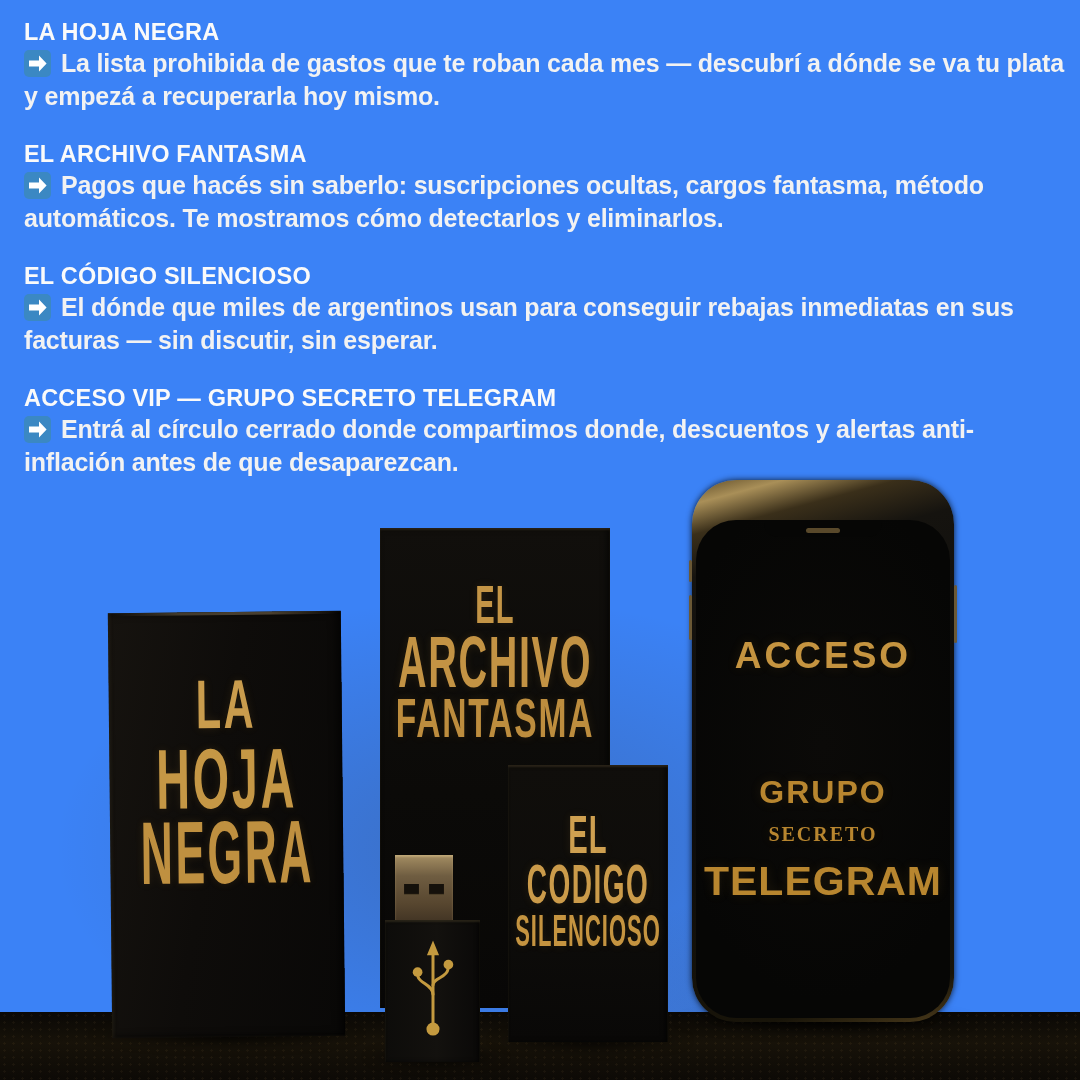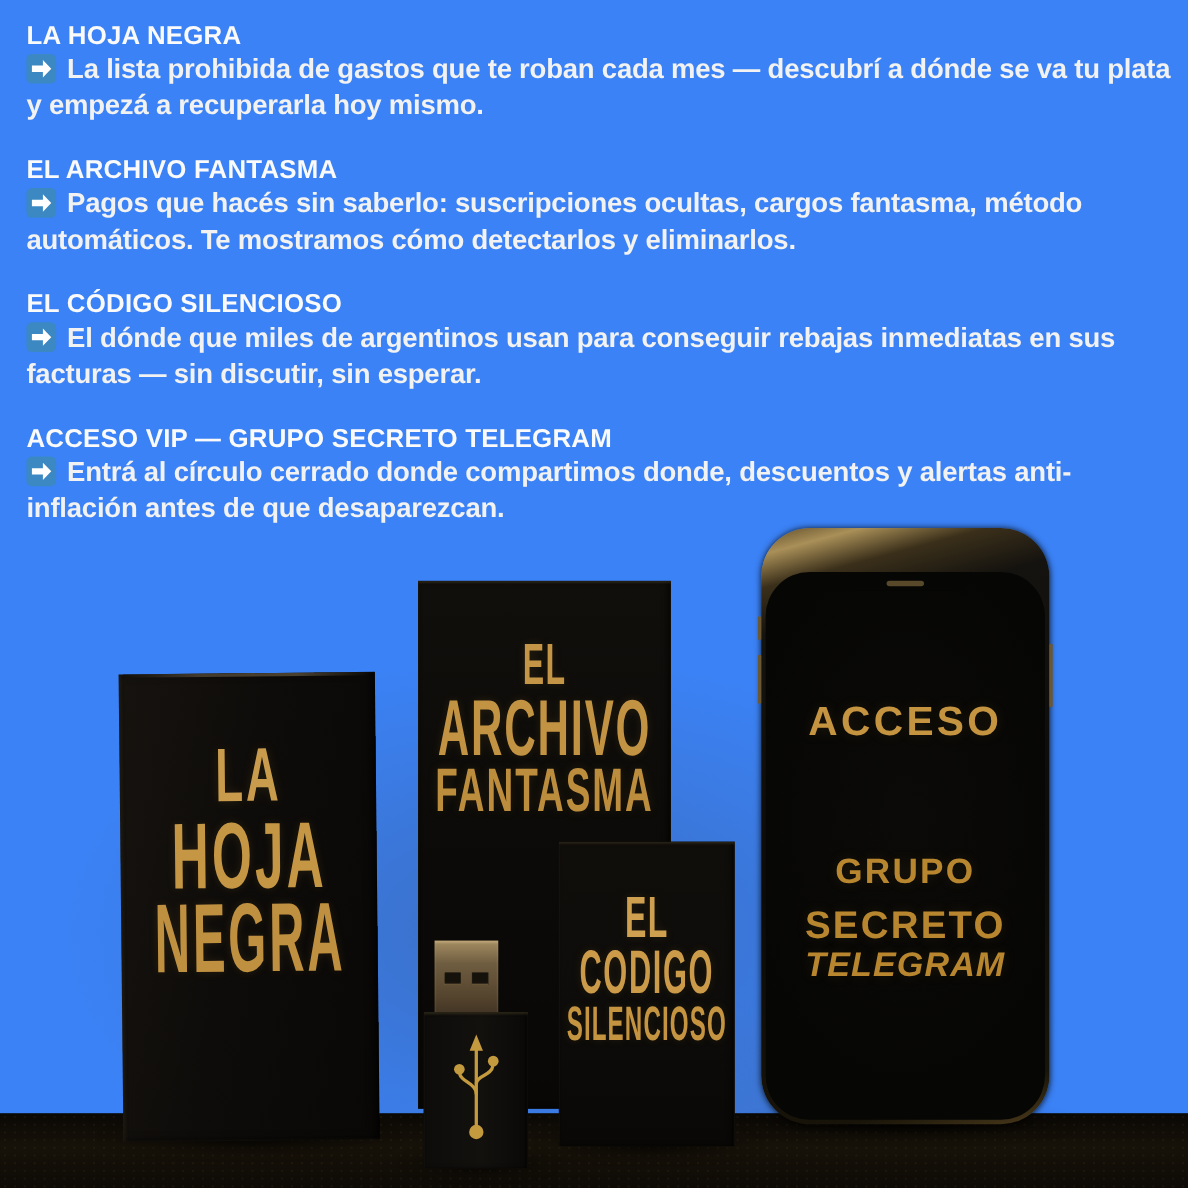--- a/index.html
+++ b/index.html
@@ -80,22 +80,22 @@
         background:radial-gradient(ellipse 200px 320px at 50% 45%,#0b0a08 0%,#060605 80%);margin-top:36px;}
   .notch{position:absolute;left:50%;top:0;transform:translateX(-50%);width:118px;height:17px;
         background:#060605;border-radius:0 0 14px 14px;}
   .speaker{position:absolute;left:50%;top:8px;transform:translateX(-50%);width:34px;height:5px;
         border-radius:3px;background:#6e5a35;opacity:.8;}
   .pbtn{position:absolute;width:3px;background:#6a5835;border-radius:2px;}
   .pb1{left:-3px;top:80px;height:22px;} .pb2{left:-3px;top:115px;height:45px;} .pb3{right:-3px;top:105px;height:58px;}
   .pl1{font-size:37px;top:117px;letter-spacing:3px;transform:translateX(-50%);color:#c59440;}
   .pl2{font-size:78px;top:163px;letter-spacing:8px;transform:translateX(-50%);color:#cc9c44;}
   .pl3{font-size:32px;top:256px;letter-spacing:2px;transform:translateX(-50%);color:#b8862f;}
-  .pl4{font-size:35px;top:304px;letter-spacing:2px;transform:translateX(-50%);color:#b8862f;}
-  .pl5{font-size:31px;top:341px;letter-spacing:1px;transform:translateX(-50%);color:#b8862f;font-style:italic;}
+  .pl4{font-size:20px;top:304px;letter-spacing:2px;transform:translateX(-50%);color:#b8862f;font-family:Liberation Serif, serif;}
+  .pl5{font-size:41px;top:341px;letter-spacing:1px;transform:translateX(-50%);color:#b8862f;}
 </style>
 </head>
 <body>
 
 <div class="stage">
 
   <section class="copy">
 
     <div class="sec">
       <h3>LA HOJA NEGRA</h3>

